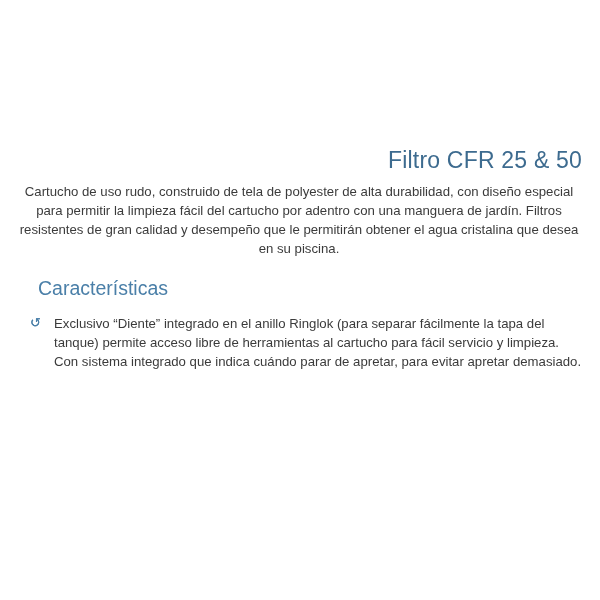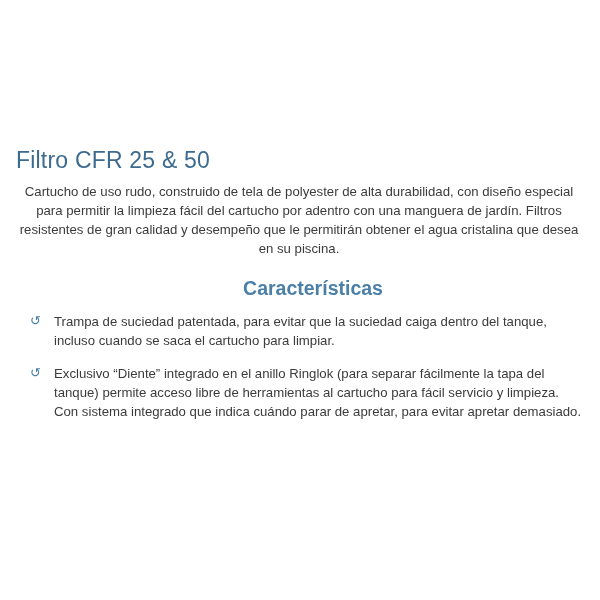--- a/index.html
+++ b/index.html
@@ -19,42 +19,41 @@
     height: 600px;
     box-sizing: border-box;
   }
   .content {
     position: absolute;
     left: 16px;
     top: 148px;
     width: 572px;
   }
   .product-title {
-    text-align: left;
+    text-align: right;
     color: #3d6b8f;
     font-size: 23px;
     font-weight: 400;
     letter-spacing: 0.2px;
     margin: 0 6px 10px 0;
     line-height: 1.1;
   }
   .intro {
     color: #3b3b3b;
     font-size: 13.2px;
     line-height: 1.42;
     margin: 0 6px 0 0;
     text-align: center;
   }
   .section-heading {
     color: #4a7fa8;
     font-size: 19.5px;
-    font-weight: 700;
+    font-weight: 400;
     margin: 20px 0 12px 22px;
     line-height: 1.1;
-    text-align: center;
   }
   .feature-list {
     list-style: none;
     margin: 0;
     padding: 0;
   }
   .feature-item {
     position: relative;
     padding-left: 38px;
     margin-bottom: 14px;
@@ -80,21 +79,20 @@
 
     <h1 class="product-title">Filtro CFR 25 &amp; 50</h1>
 
     <p class="intro">Cartucho de uso rudo, construido de tela de polyester de alta durabilidad, con diseño especial para permitir la limpieza fácil del cartucho por adentro con una manguera de jardín. Filtros resistentes de gran calidad y desempeño que le permitirán obtener el agua cristalina que desea en su piscina.</p>
 
     <h2 class="section-heading">Características</h2>
 
     <ul class="feature-list">
       <li class="feature-item">
         <span class="bullet-icon">↺</span>
-        <span>Trampa de suciedad patentada, para evitar que la suciedad caiga dentro del tanque, incluso cuando se saca el cartucho para limpiar.</span>
       </li>
       <li class="feature-item">
         <span class="bullet-icon">↺</span>
         <span>Exclusivo “Diente” integrado en el anillo Ringlok (para separar fácilmente la tapa del tanque) permite acceso libre de herramientas al cartucho para fácil servicio y limpieza. Con sistema integrado que indica cuándo parar de apretar, para evitar apretar demasiado.</span>
       </li>
     </ul>
 
   </div>
 </div>
 

